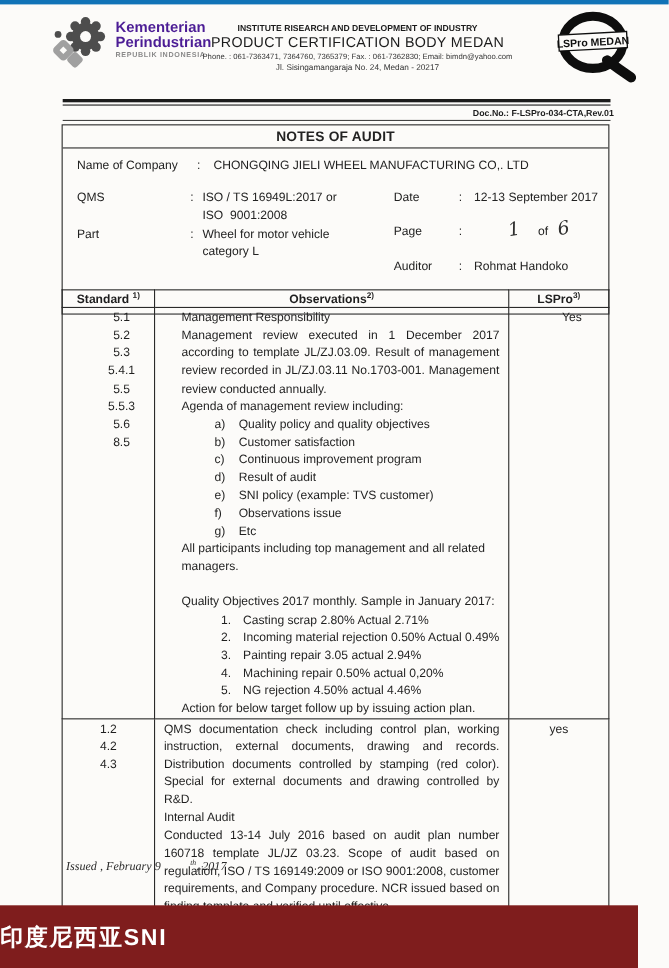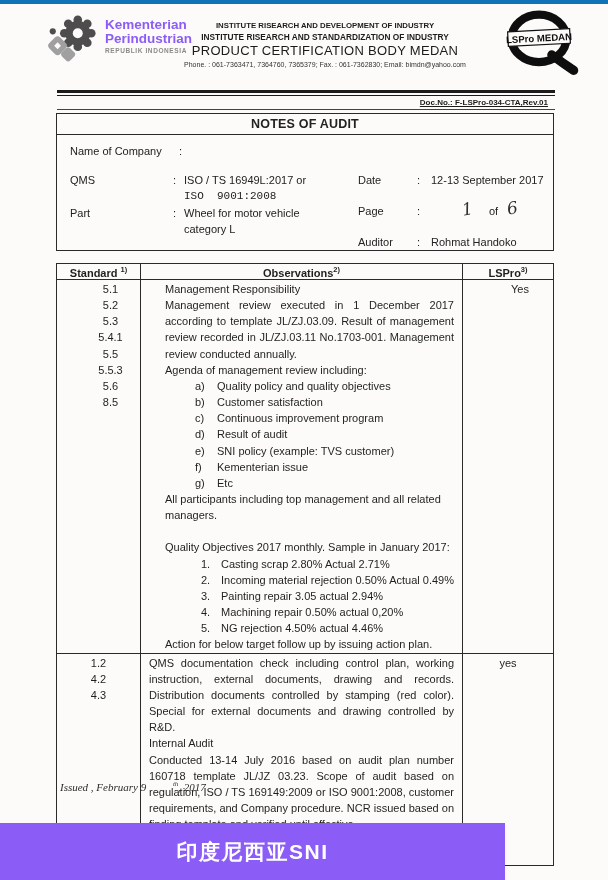--- a/index.html
+++ b/index.html
@@ -6,41 +6,41 @@
   html,body { width:608px; height:880px; }
   body { font-family:"Liberation Sans", sans-serif; color:#222; }
   #page { position:relative; width:608px; height:880px; background:#fcfbf9; overflow:hidden; }
 
   .topbar { position:absolute; top:0; left:0; width:608px; height:4px; background:#1173b7; }
 
   
   .lh-left { position:absolute; top:14px; left:45px; display:flex; align-items:flex-start; }
   .gear-svg { width:54px; height:50px; margin-right:6px; }
   .min-text { padding-top:4px; }
-  .min-name { font-size:13.5px; font-weight:bold; line-height:14px; color:#8b5cf6; }
+  .min-name { font-size:13.5px; font-weight:bold; line-height:14px; color:#4c1d95; }
   .min-sub { font-size:6.5px; color:#8a8a8a; letter-spacing:0.6px; margin-top:1px; font-weight:bold; }
 
   .lh-center { position:absolute; top:20px; left:140px; width:370px; text-align:center; color:#1b1b1b; }
   .inst1 { font-size:7.8px; font-weight:bold; line-height:11px; }
   .inst2 { font-size:8.3px; font-weight:bold; line-height:12px; }
   .bodyname { font-size:13px; line-height:16px; letter-spacing:0.3px; }
   .contact { font-size:7px; line-height:9px; margin-top:1px; color:#333; }
   .address { font-size:7.5px; line-height:9px; color:#333; }
 
   .lh-right { position:absolute; top:8px; left:497px; }
   .q-svg { width:84px; height:70px; }
 
   .rule-double { position:absolute; top:90px; left:57px; width:498px; height:6px;
                  border-top:3px solid #1c1c1c; border-bottom:1px solid #1c1c1c; }
-  .docno { position:absolute; top:98px; left:50px; width:498px; text-align:right;
-           font-size:8px; font-weight:bold; color:#1b1b1b;text-decoration:underline; }
+  .docno { position:absolute; top:98px; left:60px; width:498px; text-align:right;
+           font-size:8px; font-weight:bold; color:#1b1b1b; }
   .docno-rule { position:absolute; top:109px; left:57px; width:498px; border-top:1px solid #444; }
 
   
-  .audit-box { position:absolute; top:113px; left:56px; width:498px; height:138px;
+  .audit-box { position:absolute; top:113px; left:56px; width:498px; height:173px;
                border:1.6px solid #2a2a2a; }
   .audit-title { text-align:center; font-size:12.5px; font-weight:bold; padding-top:3px; height:21px;
                  border-bottom:1.6px solid #2a2a2a; letter-spacing:0.2px; }
   .frow { position:absolute; font-size:11px; white-space:nowrap; }
   .pre { white-space:pre; }
 
   
   .hand { font-family:"DejaVu Serif", serif; font-style:italic; font-size:17px;
           display:inline-block; transform:rotate(-10deg); color:#2e2e2e; }
 
@@ -60,22 +60,22 @@
   .li { display:flex; }
   .li .m { flex:none; width:22px; margin-left:30px; }
   .li .t { flex:1; }
   .oli .m { width:20px; margin-left:36px; }
   .blank { height:16.15px; }
 
   .issued { position:absolute; top:780px; left:60px; font-family:"Liberation Serif", serif;
             font-style:italic; font-size:11px; color:#2b2b2b; }
   .issued sup { font-size:7px;margin-left:24px; }
 
-  .footer-bar { position:absolute; top:823px; left:0; width:505px; height:57px; background:#8b5cf6;
-                display:flex; align-items:center; justify-content:center; }
+  .footer-bar { position:absolute; top:823px; left:0; width:580px; height:57px; background:#7f1d1d;
+                display:flex; align-items:center; }
   .footer-text { color:#ffffff; font-size:21px; font-weight:bold; letter-spacing:1.5px; }
 </style>
 </head>
 <body>
 
 <div id="page">
 
   <div class="topbar"></div>
 
   <div class="lh-left">
@@ -101,23 +101,23 @@
     </svg>
     <div class="min-text">
       <div class="min-name">Kementerian</div>
       <div class="min-name">Perindustrian</div>
       <div class="min-sub">REPUBLIK INDONESIA</div>
     </div>
   </div>
 
   <div class="lh-center">
     <div class="inst1">INSTITUTE RISEARCH AND DEVELOPMENT OF INDUSTRY</div>
-    <div class="inst2">INSTITUTE RISEARCH AND STANDARDIZATION OF INDUSTRY</div>
     <div class="bodyname">PRODUCT CERTIFICATION BODY MEDAN</div>
     <div class="contact">Phone. : 061-7363471, 7364760, 7365379; Fax. : 061-7362830; Email: bimdn@yahoo.com</div>
+    <div class="address">Jl. Sisingamangaraja No. 24, Medan - 20217</div>
   </div>
 
   <div class="lh-right">
     <svg class="q-svg" viewBox="0 0 92 74">
       <ellipse cx="46" cy="32" rx="30" ry="26" fill="none" stroke="#0e0e0e" stroke-width="9"></ellipse>
       <path d="M60 50 Q72 59 84 67" fill="none" stroke="#0e0e0e" stroke-width="10" stroke-linecap="round"></path>
       <g transform="rotate(-3 46 31)">
         <rect x="12" y="23" width="68" height="16" fill="#fcfbf9" stroke="#0e0e0e" stroke-width="1.3"></rect>
         <text x="46" y="35.5" text-anchor="middle" font-size="10.5" font-weight="bold" fill="#0e0e0e">LSPro MEDAN</text>
       </g>
@@ -126,25 +126,26 @@
 
   <div class="rule-double"></div>
   <div class="docno">Doc.No.: F-LSPro-034-CTA,Rev.01</div>
   <div class="docno-rule"></div>
 
   <div class="audit-box">
     <div class="audit-title">NOTES OF AUDIT</div>
 
     <span class="frow" style="top:31px; left:13px;">Name of Company</span>
     <span class="frow" style="top:31px; left:122px;">:</span>
+    <span class="frow" style="top:31px; left:137px;">CHONGQING JIELI WHEEL MANUFACTURING CO,. LTD</span>
 
     <span class="frow" style="top:60px; left:13px;">QMS</span>
     <span class="frow" style="top:60px; left:116px;">:</span>
     <span class="frow" style="top:60px; left:127px;">ISO / TS 16949L:2017 or</span>
-    <span class="frow pre" style="top:76px; left:127px;font-family:Liberation Mono, monospace;">ISO  9001:2008</span>
+    <span class="frow pre" style="top:76px; left:127px;">ISO  9001:2008</span>
 
     <span class="frow" style="top:93px; left:13px;">Part</span>
     <span class="frow" style="top:93px; left:116px;">:</span>
     <span class="frow" style="top:93px; left:127px;">Wheel for motor vehicle</span>
     <span class="frow" style="top:109px; left:127px;">category L</span>
 
     <span class="frow" style="top:60px; left:301px;">Date</span>
     <span class="frow" style="top:60px; left:360px;">:</span>
     <span class="frow" style="top:60px; left:374px;">12-13 September 2017</span>
 
@@ -203,21 +204,21 @@
           <div class="li">
               <span class="m">d)</span>
               <span class="t">Result of audit</span>
             </div>
           <div class="li">
               <span class="m">e)</span>
               <span class="t">SNI policy (example: TVS customer)</span>
             </div>
           <div class="li">
               <span class="m">f)</span>
-              <span class="t">Kementerian issue</span>
+              <span class="t">Observations issue</span>
             </div>
           <div class="li">
               <span class="m">g)</span>
               <span class="t">Etc</span>
             </div>
           <div>All participants including top management and all related managers.</div>
           <div class="blank"></div>
           <div>Quality Objectives 2017 monthly. Sample in January 2017:</div>
           <div class="li oli">
               <span class="m">1.</span>

